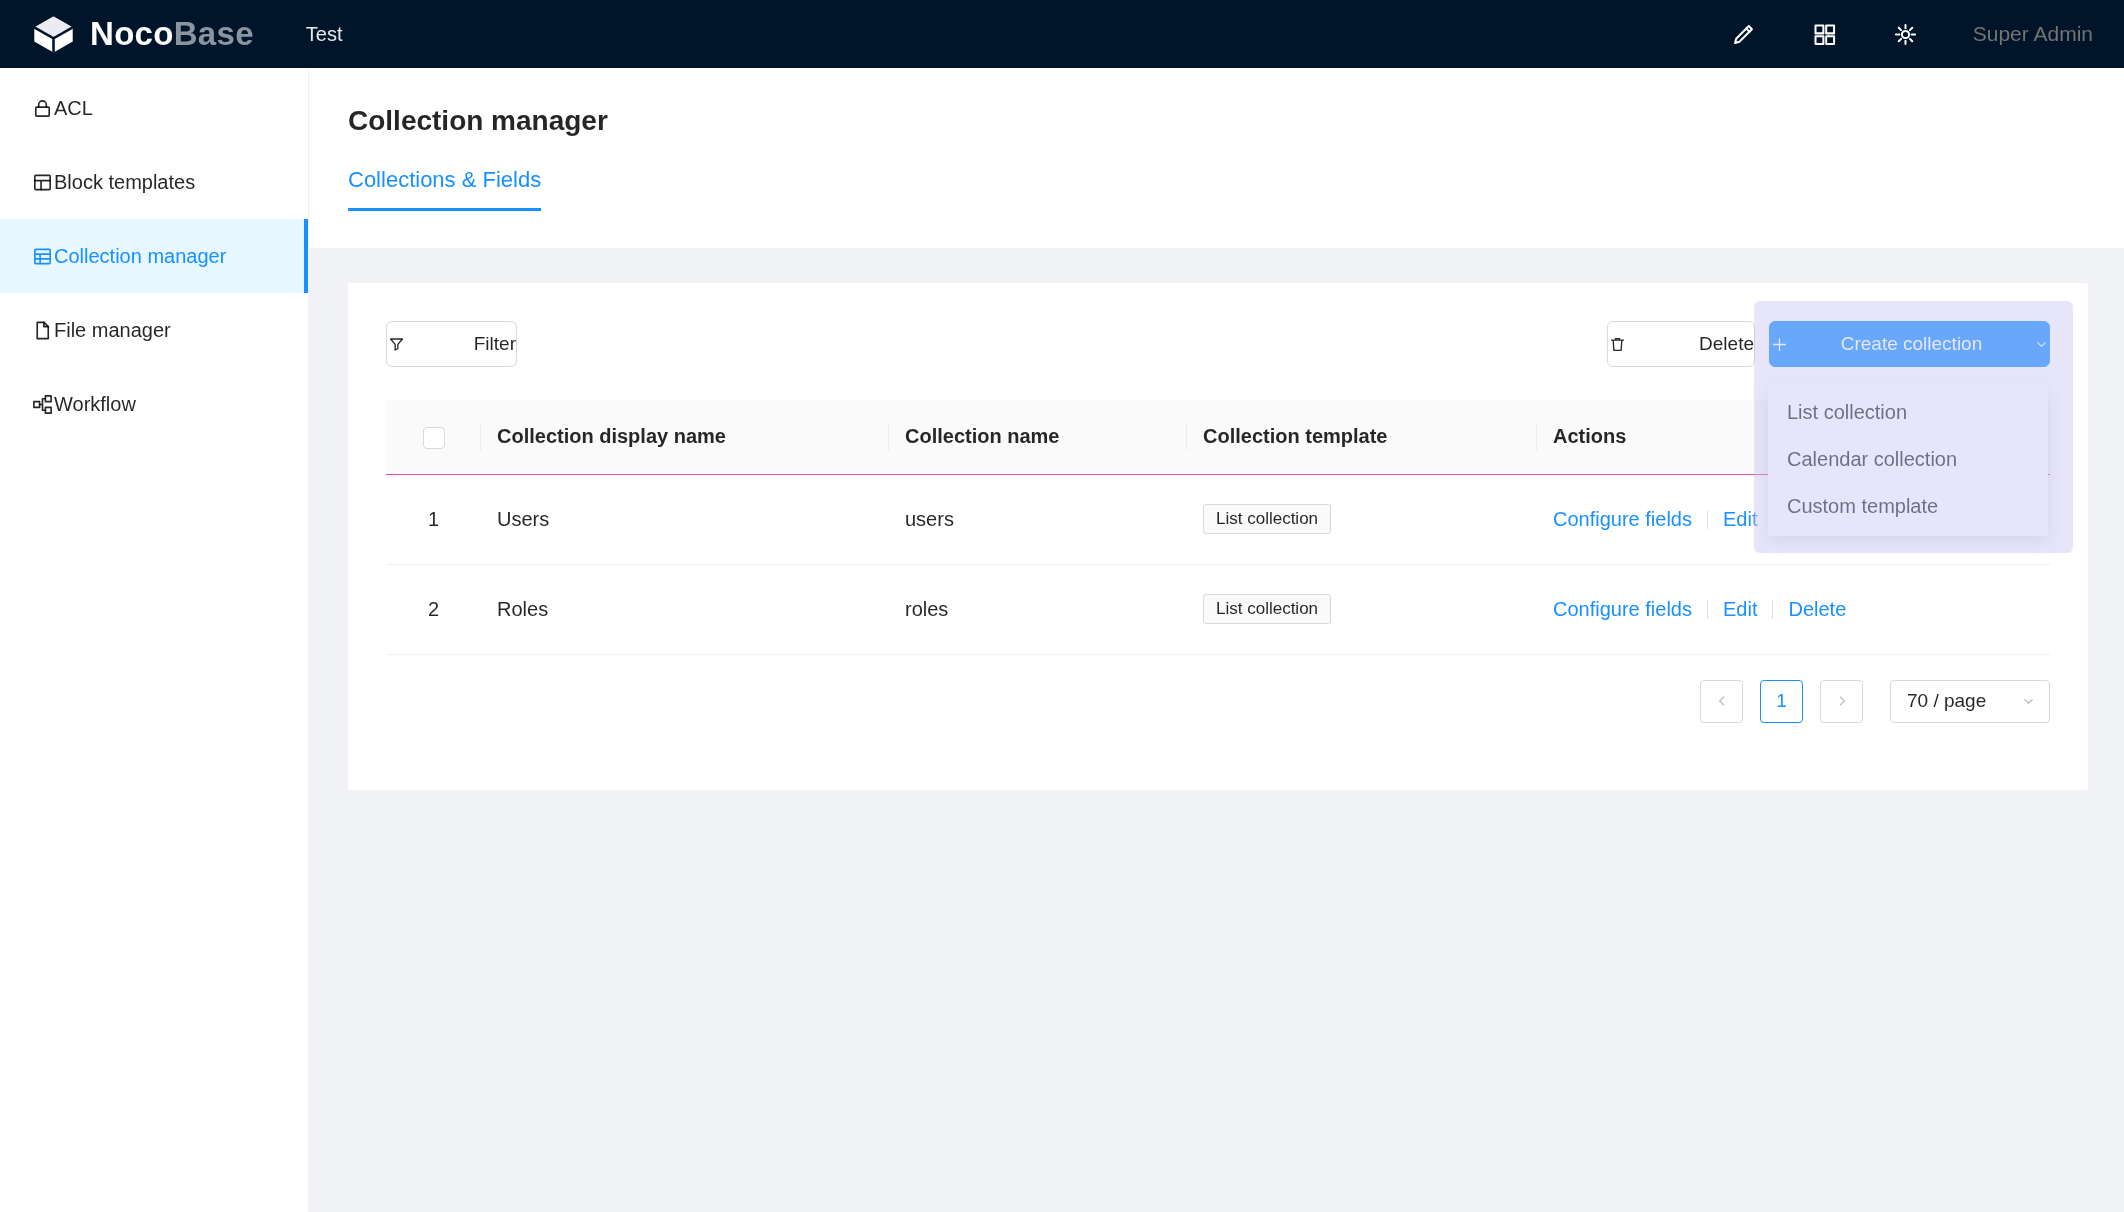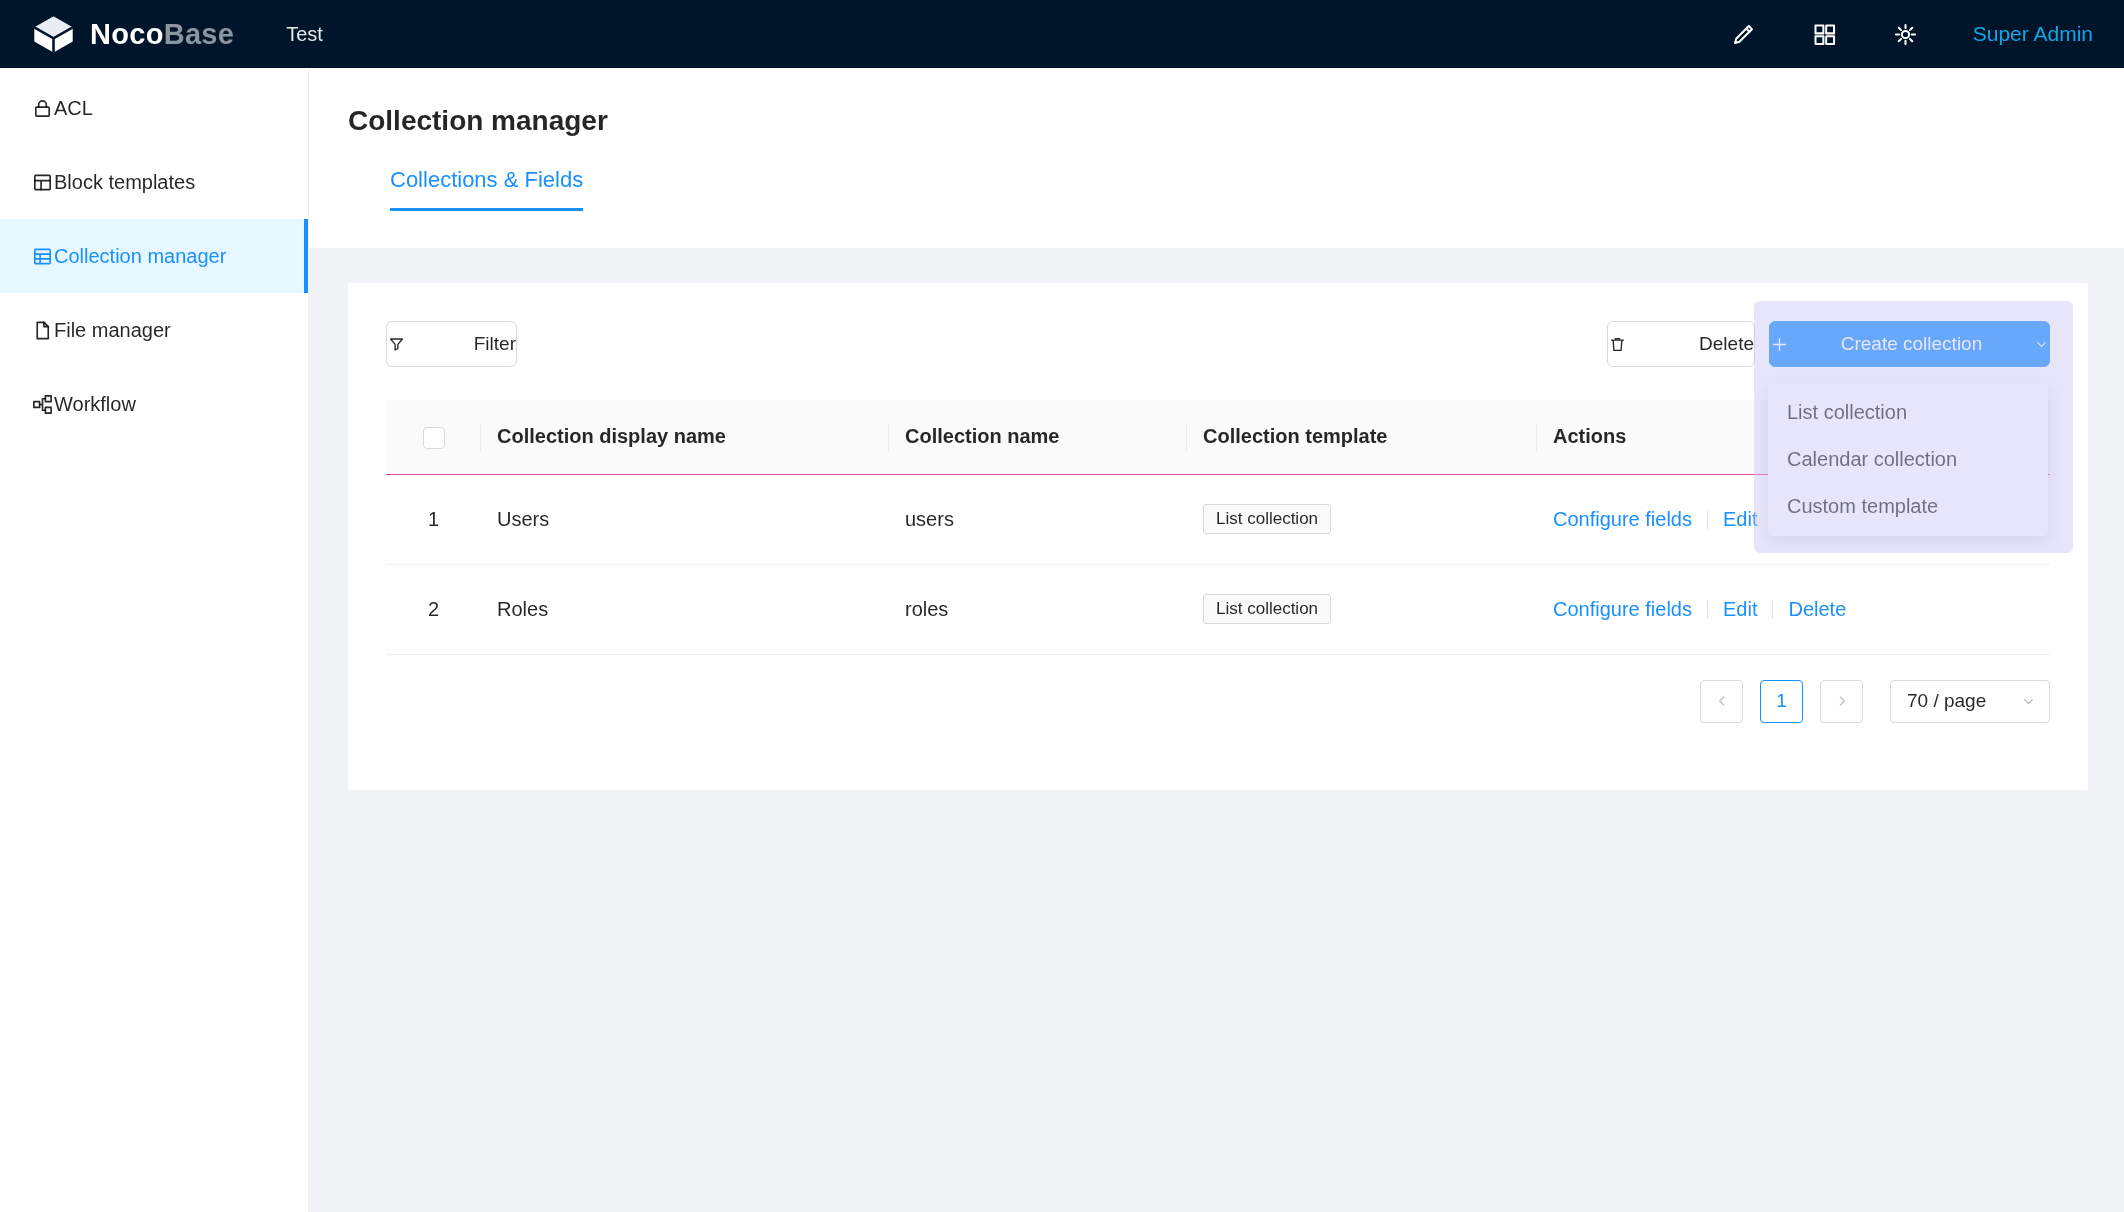--- a/index.html
+++ b/index.html
@@ -4,42 +4,42 @@
 <style>
   * { margin:0; padding:0; box-sizing:border-box; }
   html,body { background:#f0f2f5; }
   body { font-family:"Liberation Sans", sans-serif; color:rgba(0,0,0,0.85); }
   .screen { position:relative; width:2124px; height:1212px; background:#f0f2f5; overflow:hidden; }
 
   
   .topbar { position:absolute; top:0; left:0; right:0; height:68px; background:#001529; display:flex; align-items:center; }
   .brand { display:flex; align-items:center; padding-left:30px; gap:13px; cursor:pointer; }
   .brand svg { width:47px; height:41px; }
-  .brand-text { font-size:29px; font-weight:700; letter-spacing:.3px; white-space:nowrap; }
+  .brand-text { font-size:33px; font-weight:700; letter-spacing:.3px; white-space:nowrap; }
   .brand-bold { color:#ffffff; }
   .brand-light { color:#8b95a1; }
   .topbar-menu-item { margin-left:52px; font-size:20px; color:rgba(255,255,255,0.9); cursor:pointer; }
   .topbar-right { margin-left:auto; display:flex; align-items:center; gap:54px; padding-right:31px; }
   .topbar-icon { width:27px; height:27px; color:#ffffff; cursor:pointer; flex:none; }
   .topbar-icon svg { width:100%; height:100%; stroke:currentColor; fill:none; stroke-width:1.8; stroke-linecap:round; stroke-linejoin:round; }
-  .topbar-user { font-size:21px; color:#0ea5e9; cursor:pointer; white-space:nowrap; }
+  .topbar-user { font-size:21px; color:#737373; cursor:pointer; white-space:nowrap; }
 
   
   .sidebar { position:absolute; top:68px; left:0; bottom:0; width:309px; background:#ffffff; border-right:1px solid #f0f0f0; padding-top:3px; }
   .side-item { position:relative; height:74px; display:flex; align-items:center; padding-left:31px; font-size:20px; color:rgba(0,0,0,0.85); cursor:pointer; }
   .side-item .side-icon { width:23px; height:23px; flex:none; }
   .side-item .side-icon svg { width:100%; height:100%; stroke:currentColor; fill:none; stroke-width:1.7; stroke-linecap:round; stroke-linejoin:round; }
   .side-item.active { background:#e6f7ff; color:#1890ff; }
   .side-item.active::after { content:""; position:absolute; right:0; top:0; bottom:0; width:4px; background:#1890ff; }
 
   
   .main { position:absolute; top:68px; left:309px; right:0; bottom:0; background:#f0f2f5; }
   .page-header { background:#ffffff; height:180px; padding:37px 0 0 39px; }
   .page-title { font-size:28px; font-weight:700; color:rgba(0,0,0,0.85); }
-  .tab { display:inline-block; margin-top:30px; padding-bottom:15px; border-bottom:3px solid #1890ff; cursor:pointer;margin-left:42px; }
+  .tab { display:inline-block; margin-top:30px; padding-bottom:15px; border-bottom:3px solid #1890ff; cursor:pointer; }
   .tab-label { font-size:22px; color:#1890ff; }
 
   .card { margin:35px 36px 0 39px; height:507px; background:#ffffff; border-radius:2px; }
 
   .toolbar { display:flex; justify-content:space-between; align-items:center; padding:38px 38px 0; }
   .toolbar-right { display:flex; gap:14px; }
   .btn { display:inline-flex; align-items:center; justify-content:space-between; height:46px; border:1px solid #d9d9d9; border-radius:6px; background:#fff; font-size:19px; color:rgba(0,0,0,0.85); cursor:pointer; white-space:nowrap; }
   .btn svg { width:19px; height:19px; stroke:currentColor; fill:none; stroke-width:1.7; stroke-linecap:round; stroke-linejoin:round; flex:none; }
   .btn-filter { width:131px; }
   .btn-delete { width:148px; }

